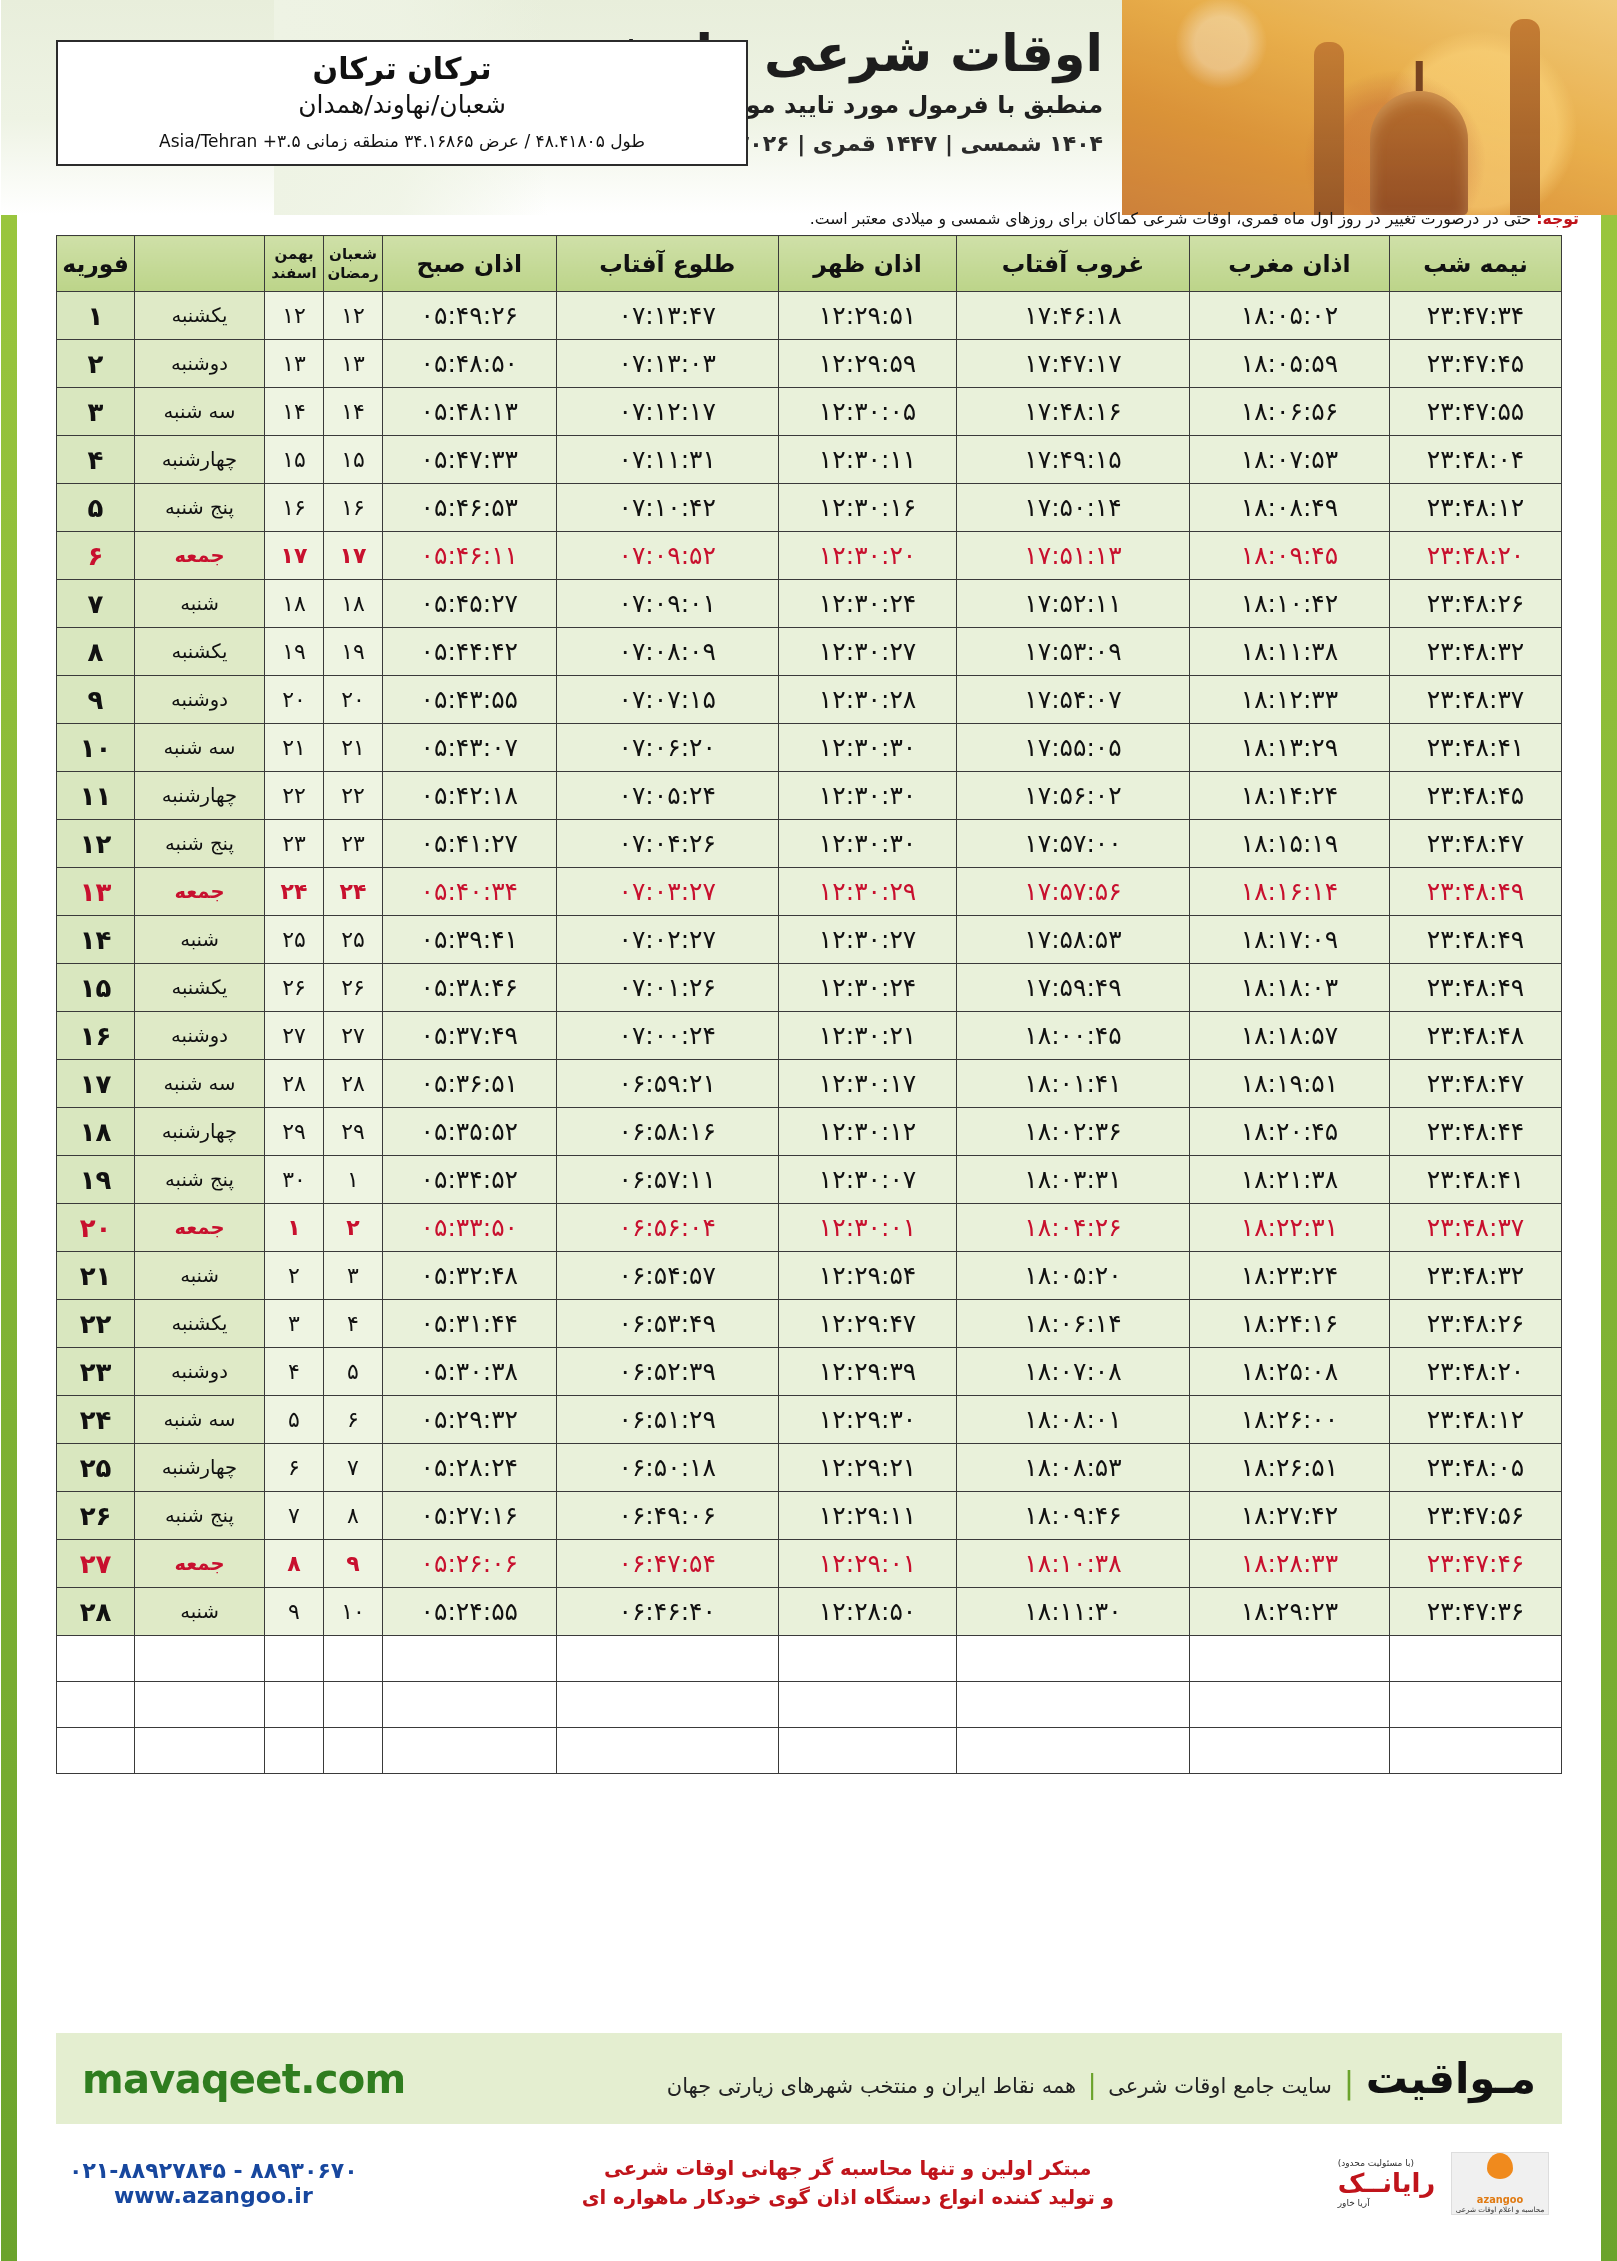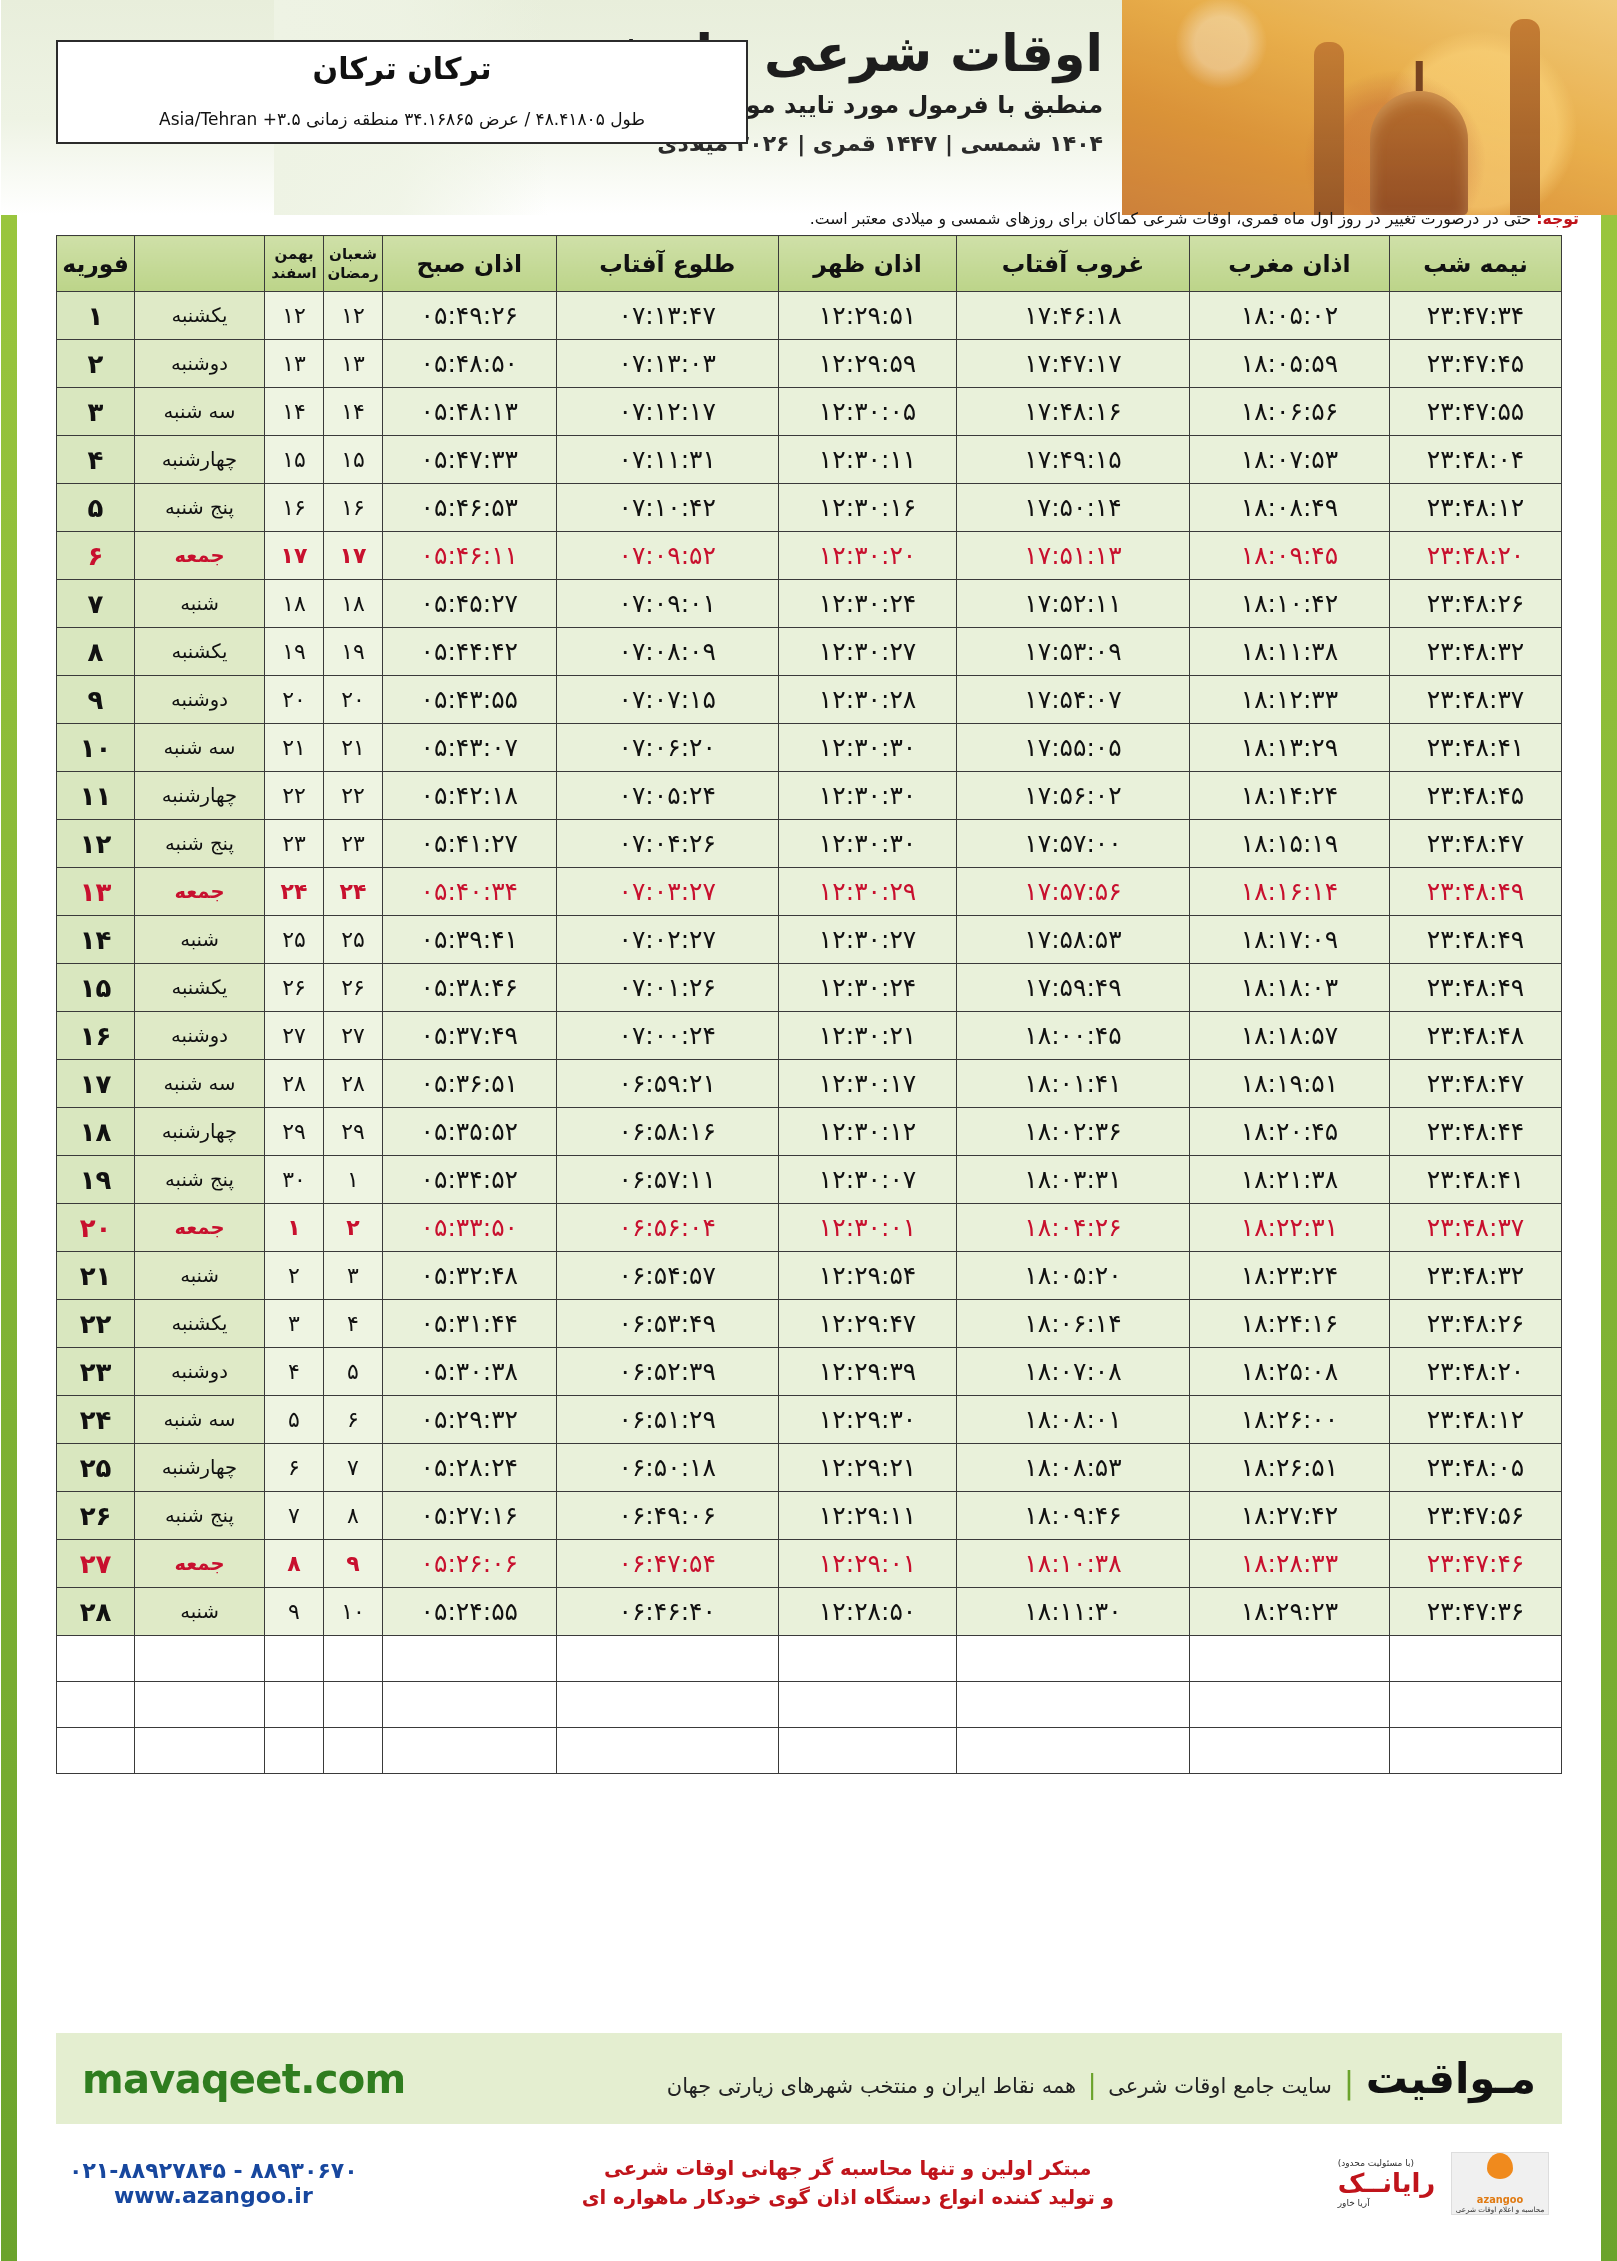--- a/index.html
+++ b/index.html
@@ -87,21 +87,21 @@
   
   .city-box {
     position:absolute; right:1292px; top:40px; width:692px; 
   }
   .city-box-inner {
     border:2px solid #2b2b2b; background:#ffffff;
     width:692px; padding:9px 13px 13px; text-align:center;
   }
   .city-name { font-size:30px; font-weight:bold; color:#111; }
   .city-prov { font-size:25px; color:#111; margin-top:3.9px; }
-  .city-geo  { font-size:17px; color:#111; margin-top:23px; direction:rtl; }
+  .city-geo  { font-size:17px; color:#111; margin-top:12px; direction:rtl; }
 
   
   .note {
     position:absolute; top:209px; right:39px; left:39px;
     font-size:15.7px; color:#111; text-align:right; direction:rtl;
   }
   .note b { color:#c0141b; }
 
   
   .table-wrap {
@@ -194,20 +194,21 @@
 
   <div class="title-block">
     <div class="title-main">اوقات شرعی ماه فوریه</div>
     <div class="title-sub">منطبق با فرمول مورد تایید موسسه ژئوفیزیک دانشگاه تهران</div>
     <div class="title-dates">۱۴۰۴ شمسی | ۱۴۴۷ قمری | ۲۰۲۶ میلادی</div>
   </div>
 
   <div class="city-box" style="right:auto; left:56px; top:40px;">
     <div class="city-box-inner">
       <div class="city-name">ترکان ترکان</div>
+      <div class="city-prov">شعبان/نهاوند/همدان</div>
       <div class="city-geo">طول ۴۸.۴۱۸۰۵ / عرض ۳۴.۱۶۸۶۵ منطقه زمانی Asia/Tehran +۳.۵</div>
     </div>
   </div>
 </div>
 
 <div class="note">
   <b>توجه:</b>
   <span>حتی در درصورت تغییر در روز اول ماه قمری، اوقات شرعی کماکان برای روزهای شمسی و میلادی معتبر است.</span>
 </div>
 

